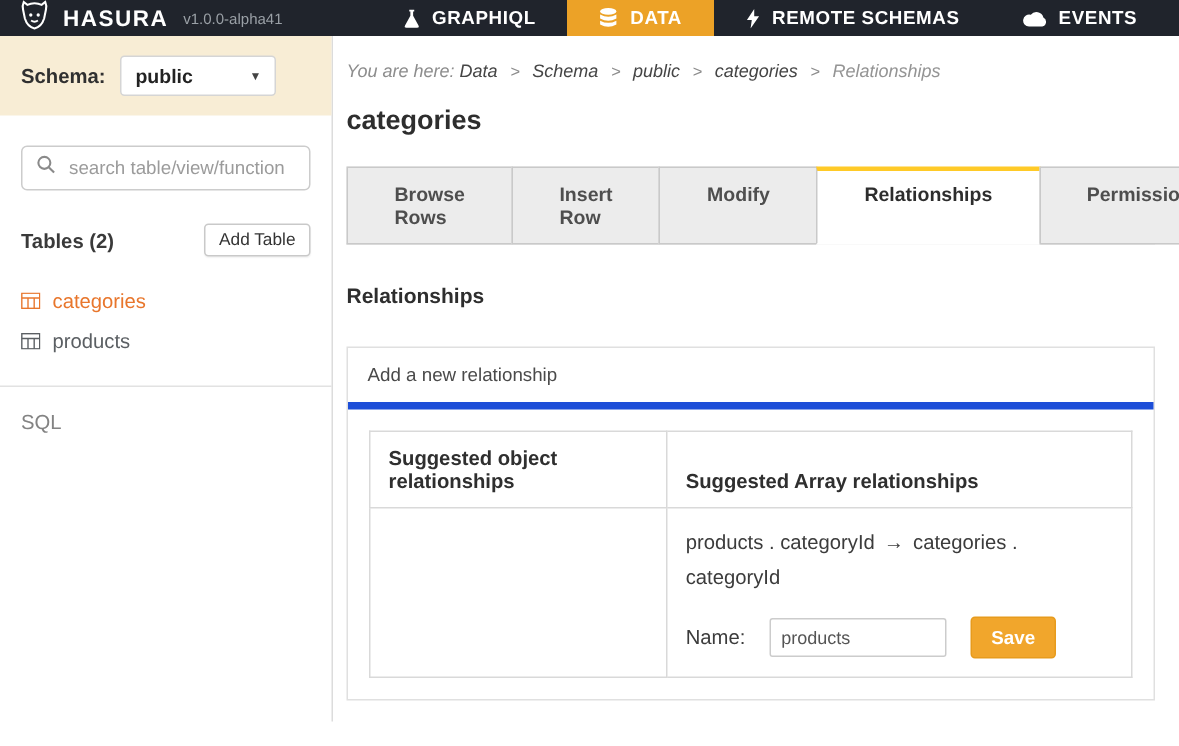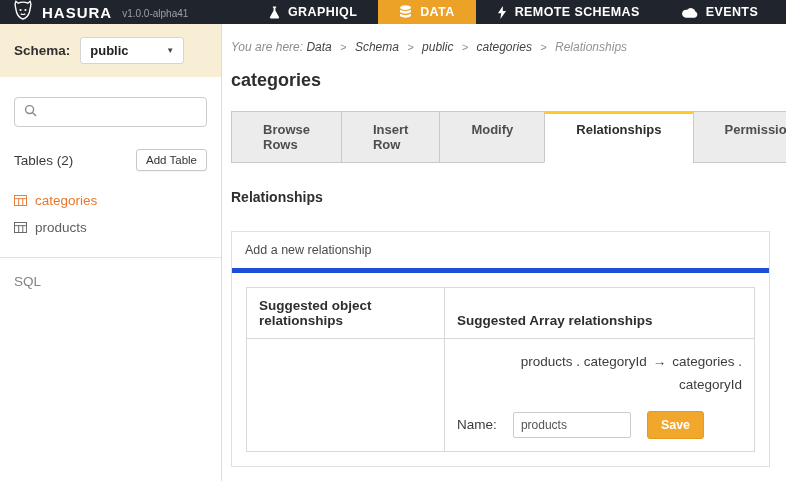--- a/index.html
+++ b/index.html
@@ -28,21 +28,21 @@
   .schema-row { background: #f8edd5; padding: 13px 14px; display: flex; align-items: center; gap: 10px; }
   .schema-label { font-size: 13.5px; font-weight: bold; color: #303030; }
   .schema-select { background: #fff; border: 1px solid #d5d5d5; border-radius: 3px; padding: 5px 9px; font-size: 13px; font-weight: bold; color: #222; display: flex; align-items: center; justify-content: space-between; width: 104px; cursor: pointer; }
   .caret { font-size: 8px; color: #444; }
 
   .search-box { margin: 20px 14px 0; border: 1px solid #ccc; border-radius: 4px; height: 30px; display: flex; align-items: center; padding: 0 9px; gap: 7px; }
   .search-box input { border: none; outline: none; flex: 1; min-width: 0; font-size: 12.5px; color: #555; font-family: inherit; background: transparent; }
   .search-box input::placeholder { color: #9b9b9b; }
 
   .tables-head { margin: 22px 14px 0; display: flex; align-items: center; justify-content: space-between; }
-  .tables-title { font-size: 13.5px; font-weight: normal; color: #3a3a3a; }
+  .tables-title { font-size: 13.5px; font-weight: bold; color: #3a3a3a; }
   .add-table { background: #fff; border: 1px solid #c9c9c9; border-radius: 3px; padding: 4px 9px; font-size: 11.5px; color: #333; font-family: inherit; cursor: pointer; box-shadow: 0 1px 1px rgba(0,0,0,.05); }
 
   .table-list { list-style: none; margin: 16px 0 0; padding: 0 14px; }
   .table-item { display: flex; align-items: center; gap: 8px; font-size: 13.5px; color: #5b5f63; padding: 6px 0; cursor: pointer; }
   .table-item.active { color: #e8762c; }
   .t-icon { display: flex; align-items: center; }
 
   .sidebar-divider { border-top: 1px solid #e2e2e2; margin-top: 16px; }
   .sql-link { padding: 16px 14px; font-size: 13.5px; color: #838383; cursor: pointer; }
 
@@ -64,21 +64,21 @@
 
   .add-rel-box { border: 1px solid #e0e0e0; margin-top: 26px; background: #fff; }
   .box-header { padding: 11px 13px; font-size: 12.5px; color: #4a4a4a; border-bottom: 5px solid #1d4ed8; }
 
   .suggestions-table { border-collapse: collapse; margin: 14px; width: calc(100% - 28px); }
   .suggestions-table th, .suggestions-table td { border: 1px solid #d9d9d9; }
   .suggestions-table th { padding: 10px 12px; text-align: left; font-size: 13.5px; color: #2f2f2f; vertical-align: bottom; background: #fff; }
   .suggestions-table th:first-child { width: 39%; }
   .suggestions-table td { padding: 12px; vertical-align: top; font-size: 13.5px; color: #3c3c3c; }
   .suggestions-table tbody td { height: 104px; }
-  .rel-text { line-height: 1.7; text-align: right; }
+  .rel-text { line-height: 1.7; }
   .rel-arrow { margin: 0 6px; }
   .name-row { margin-top: 14px; display: flex; align-items: center; gap: 16px; }
   .name-label { font-size: 13.5px; color: #3c3c3c; }
   .name-input { width: 118px; padding: 5px 7px; border: 1px solid #ccc; border-radius: 2px; font-size: 12px; color: #555; font-family: inherit; }
   .save-btn { background: #f1a62c; border: 1px solid #e79b1d; color: #fff; font-size: 12.5px; font-weight: bold; padding: 6px 13px; border-radius: 3px; cursor: pointer; font-family: inherit; }
 </style>
 </head>
 <body>
 
 <div class="app">
@@ -145,20 +145,21 @@
         </div>
       </div>
 
       <div class="search-box">
         <span>
           <svg width="13" height="13" viewBox="0 0 14 14">
               <circle cx="6" cy="6" r="4.3" fill="none" stroke="#8a8a8a" stroke-width="1.5"></circle>
               <line x1="9.3" y1="9.3" x2="13" y2="13" stroke="#8a8a8a" stroke-width="1.5"></line>
             </svg>
         </span>
+        <input type="text" placeholder="search table/view/function" style="">
       </div>
 
       <div class="tables-head">
         <span class="tables-title">Tables (2)</span>
         <button class="add-table">Add Table</button>
       </div>
 
       <ul class="table-list">
         <li class="table-item active">
           <span class="t-icon">

